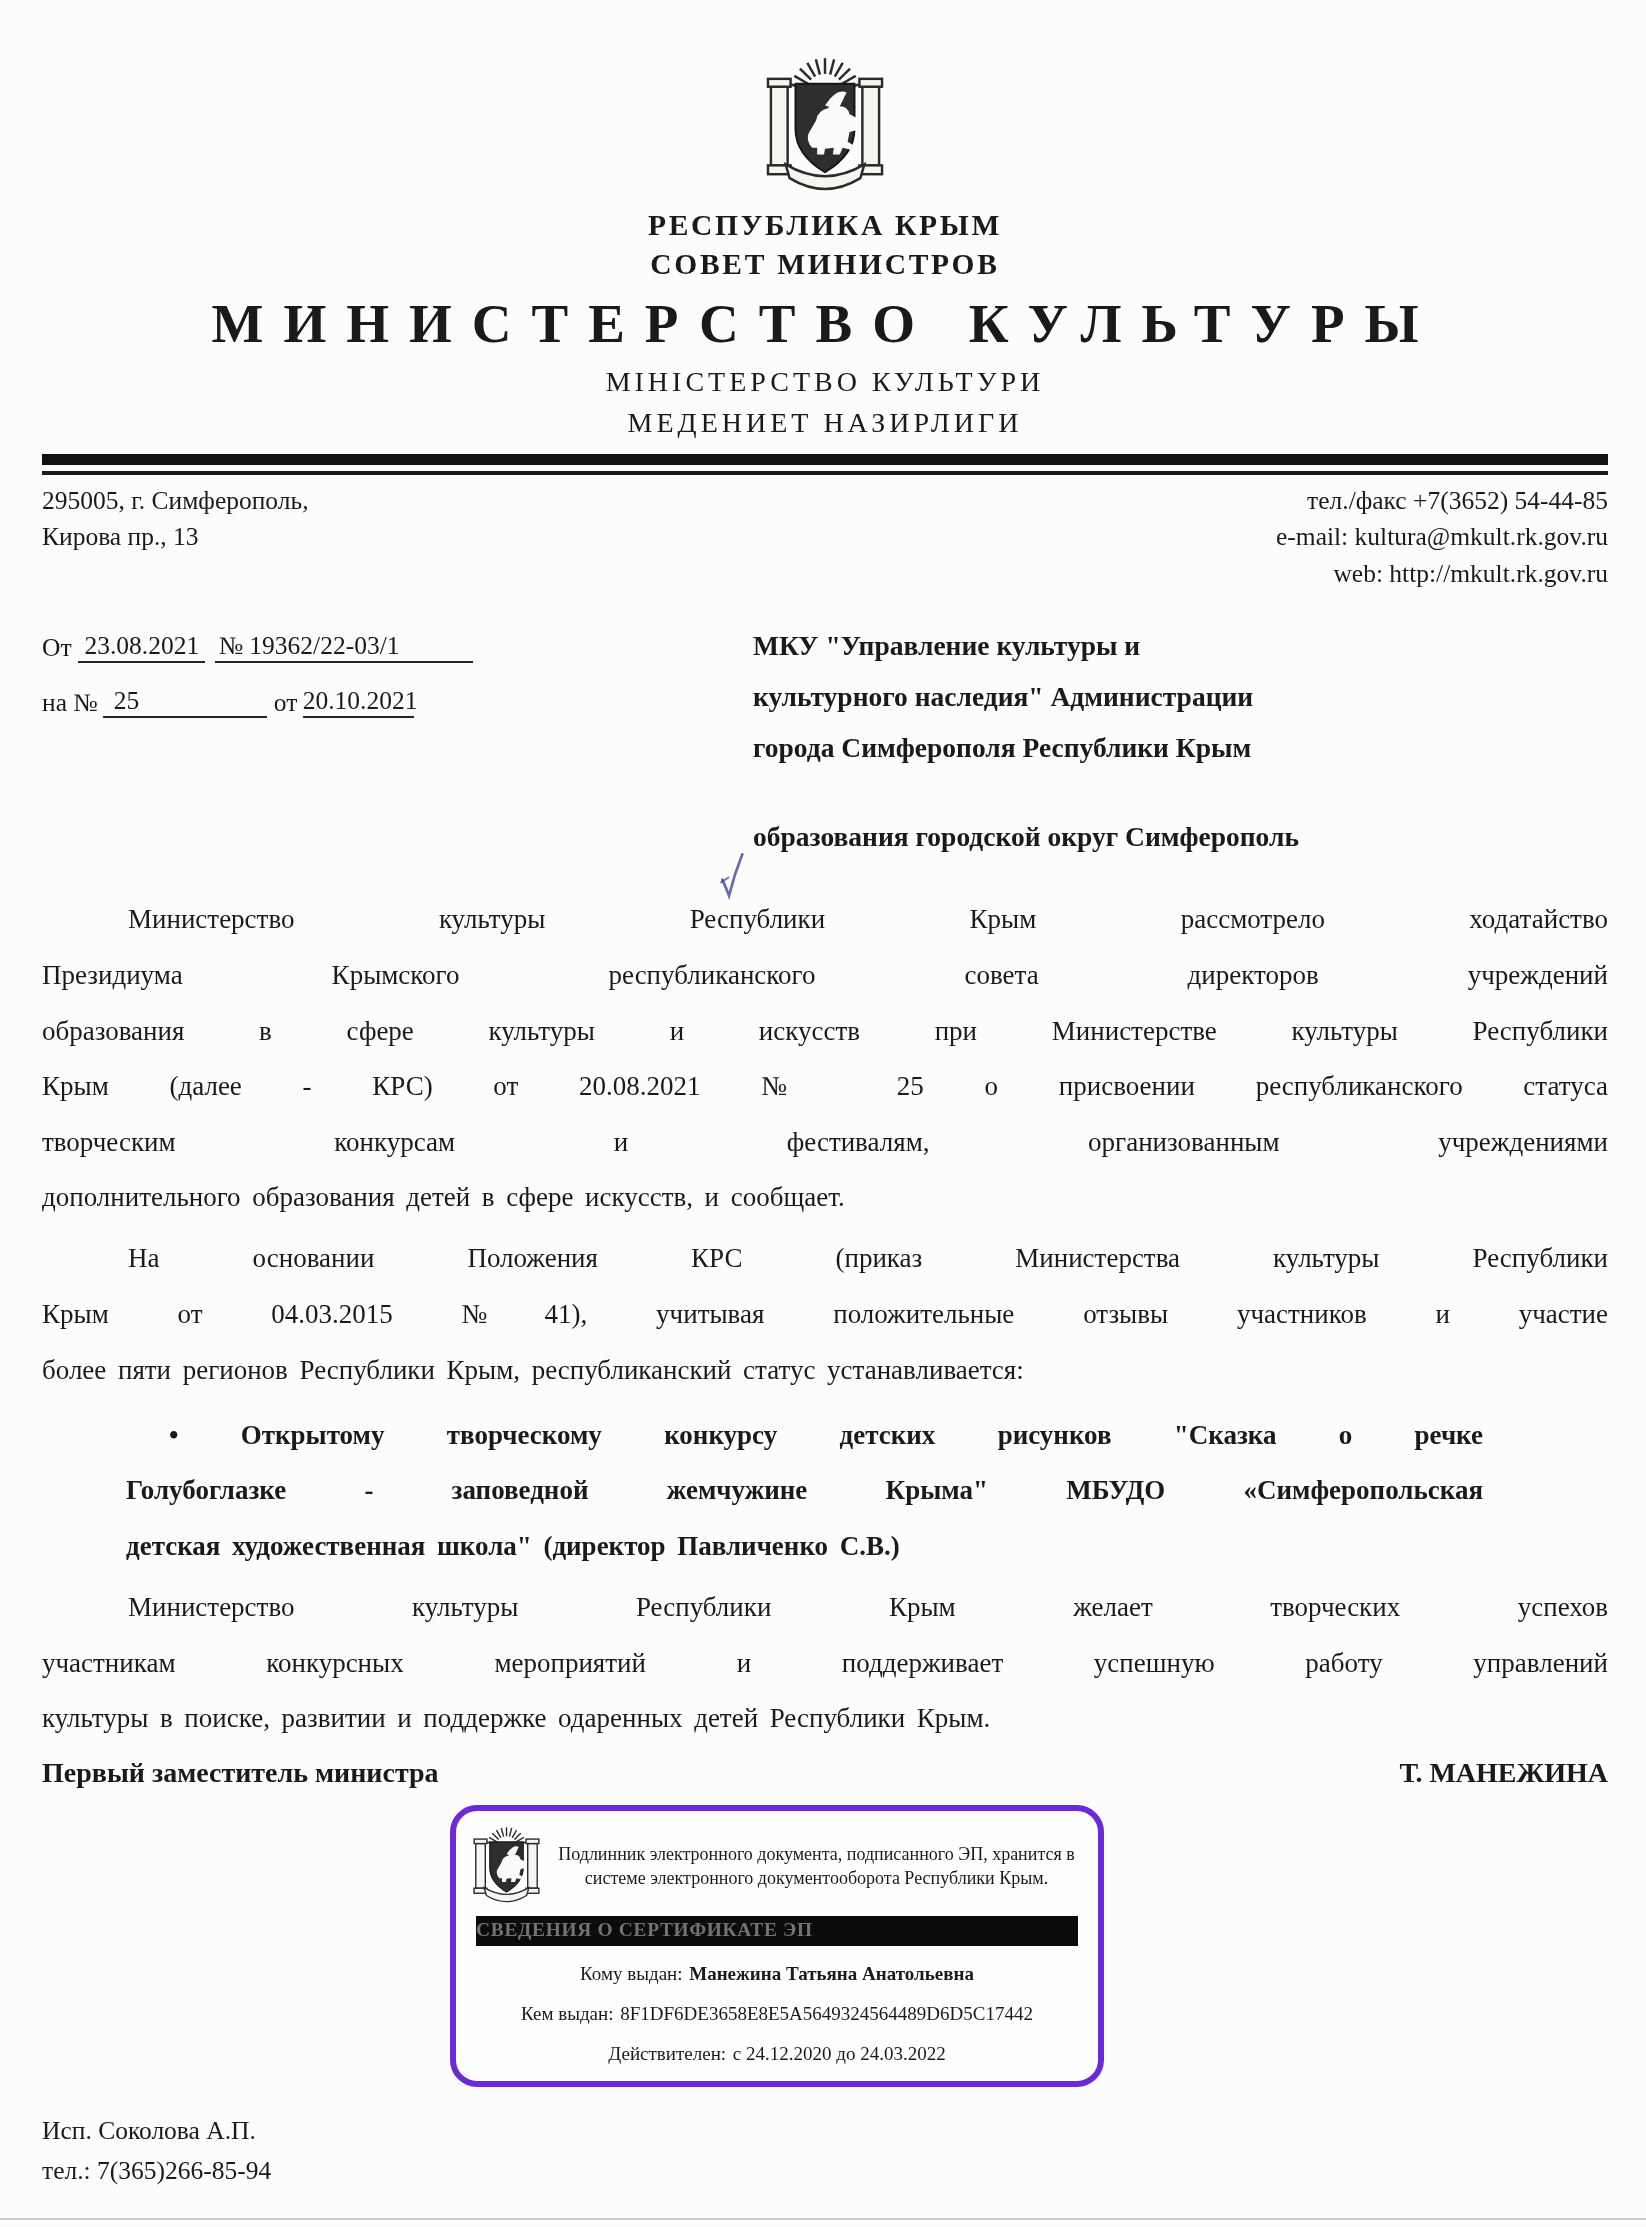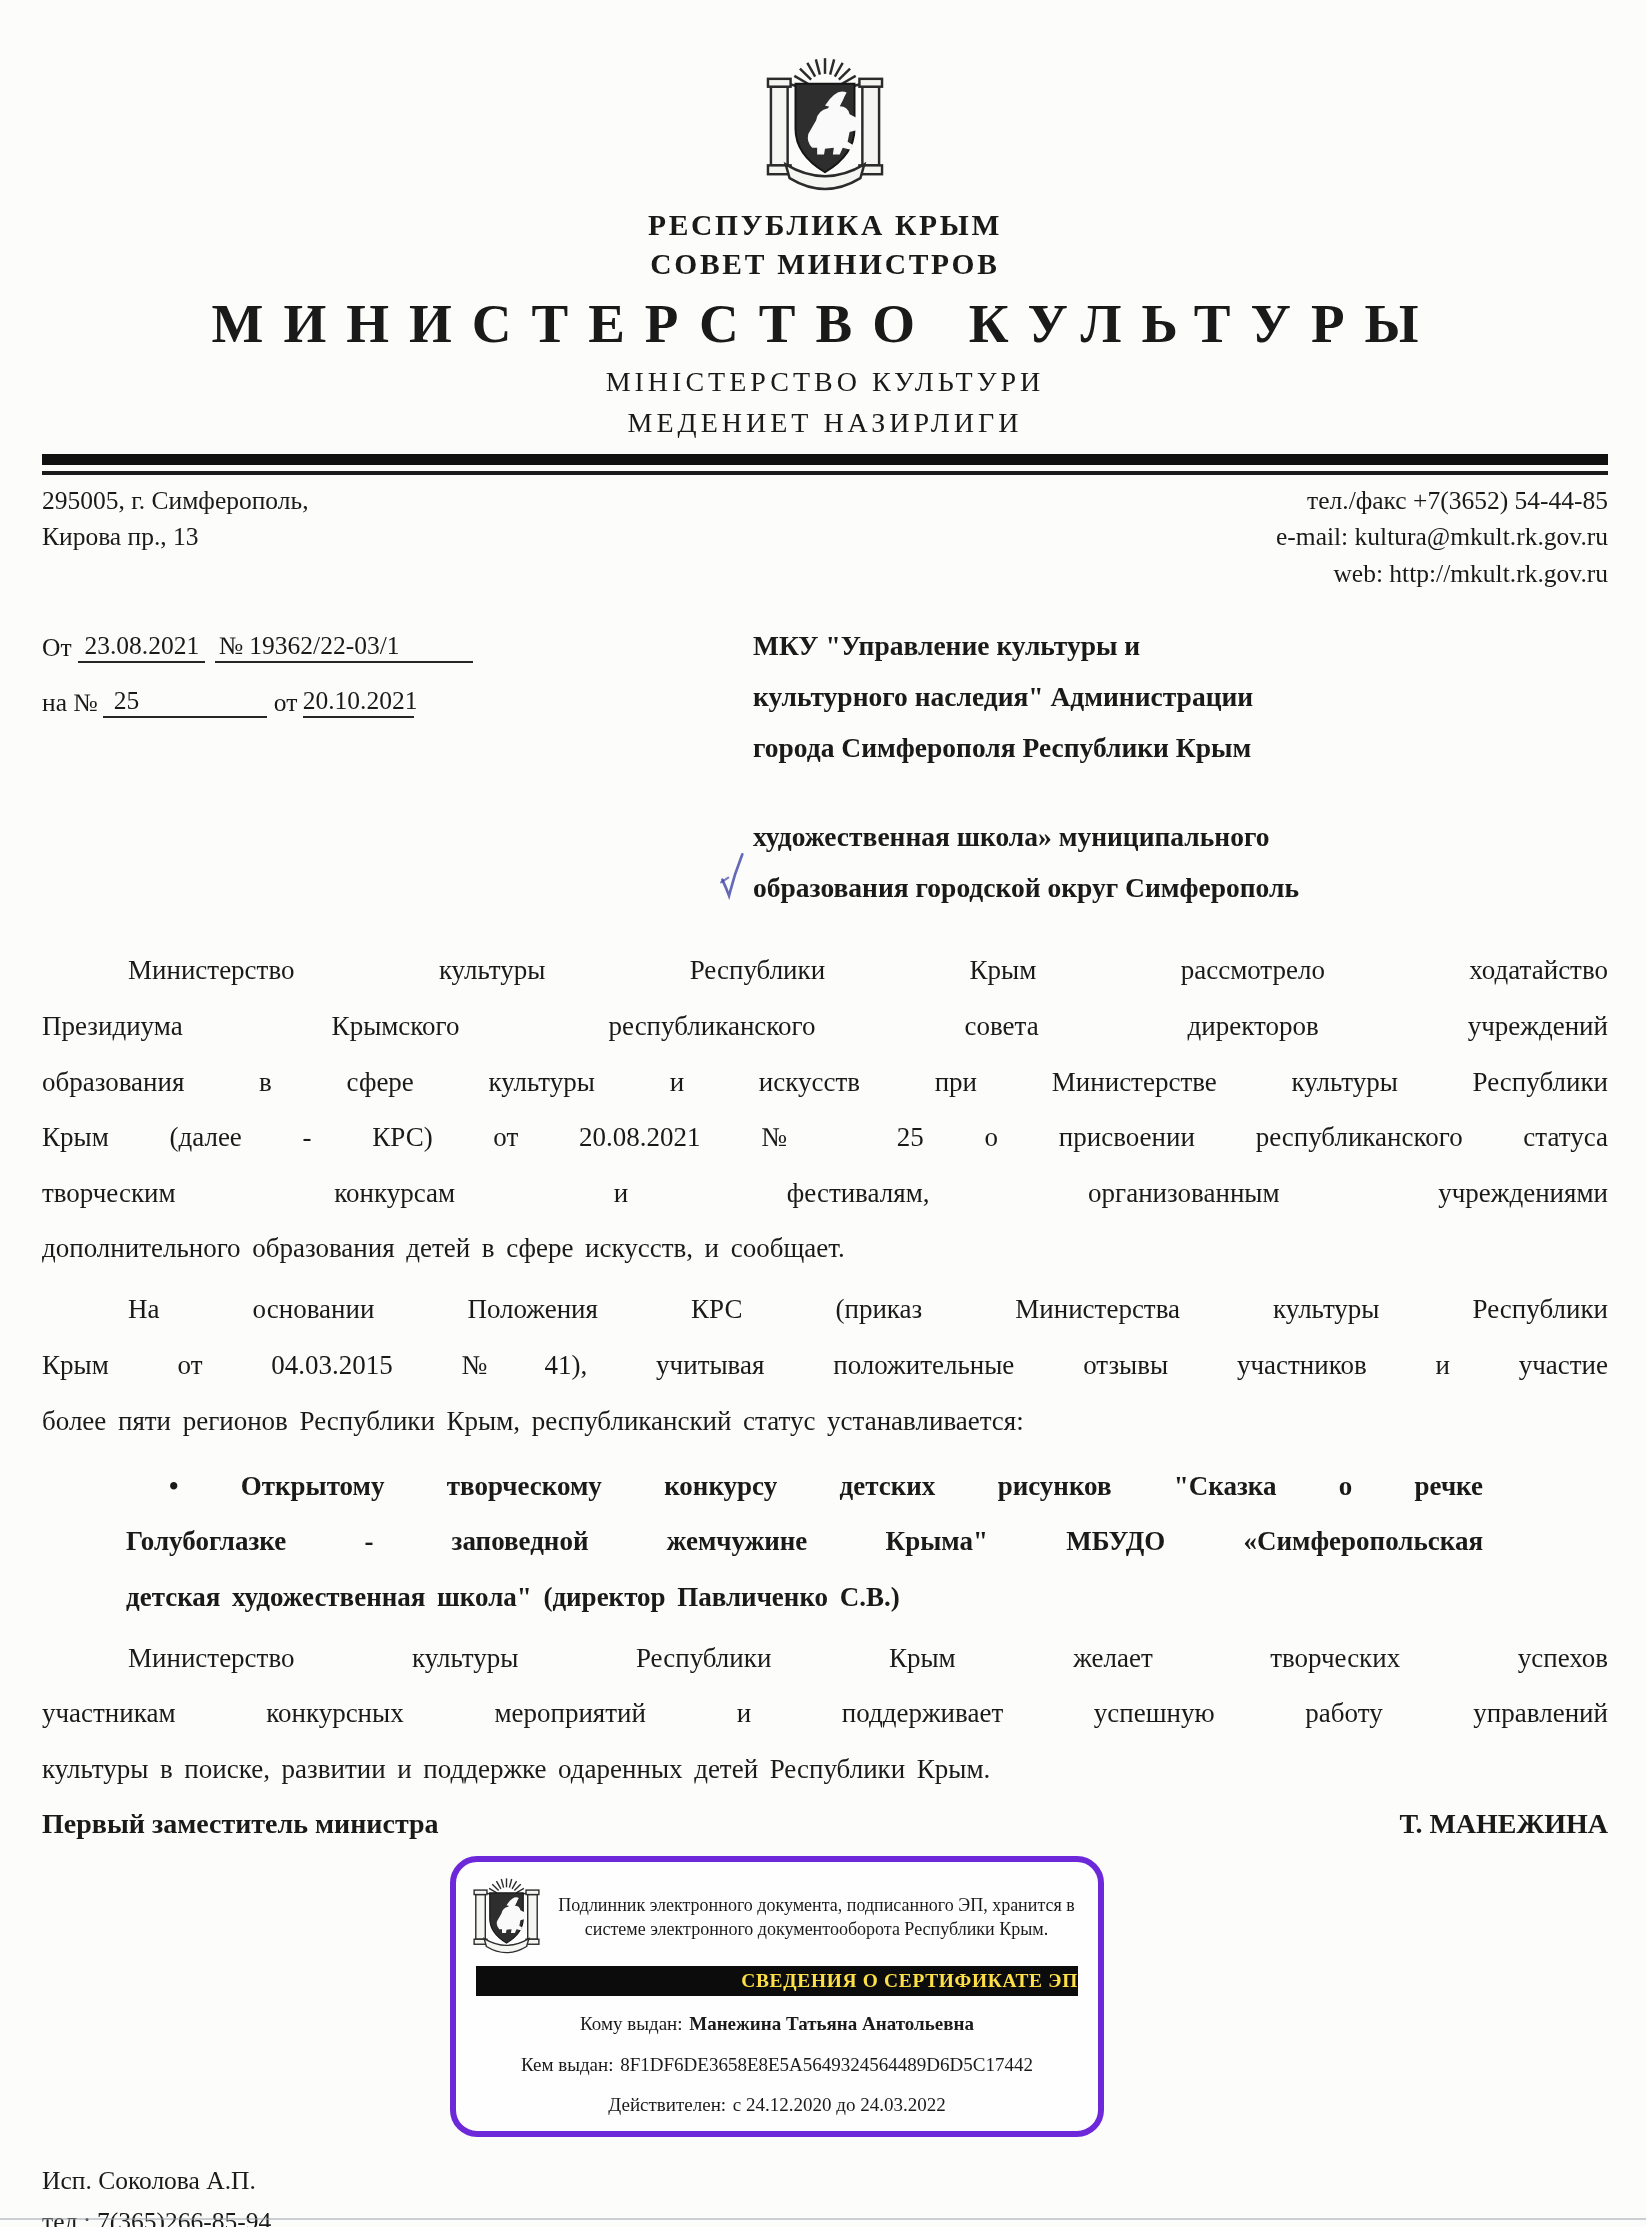--- a/index.html
+++ b/index.html
@@ -45,21 +45,21 @@
   .sig-row{display:flex;justify-content:space-between;align-items:baseline;font-size:28px;font-weight:bold;margin-top:10.7px;}
   
   .stamp{
     width:654px;margin:16px 0 0 408px;
     border:6px solid #6d28d9;border-radius:27px;
     background:#fefefe;box-sizing:border-box;
     padding:13.4px 17.4px 14.7px;
   }
   .stamp-top{display:flex;align-items:center;gap:12px;}
   .stamp-intro{flex:1;text-align:center;font-size:18px;line-height:1.32;}
-  .stamp-bar{background:#0c0c0c;color:#fde047;font-weight:bold;font-size:19.4px;text-align:right;padding:3.4px 0 4.7px;margin:6.7px 2.7px 0;letter-spacing:0.7px;}
+  .stamp-bar{background:#0c0c0c;color:#737373;font-weight:bold;font-size:19.4px;text-align:left;padding:3.4px 0 4.7px;margin:6.7px 2.7px 0;letter-spacing:0.7px;}
   .stamp-lines{text-align:center;font-size:19px;line-height:1.32;margin-top:6.7px;}
   .stamp-lines .lbl{margin-right:6.7px;}
   .stamp-lines div{margin-top:15px;}
   
   .footer{margin-top:24px;font-size:25.5px;line-height:1.58;}
   
   .pen-mark{position:absolute;left:719px;top:846px;}
   .scan-edge{position:absolute;left:0;right:0;bottom:6.7px;height:2px;background:#9aa0a6;opacity:.5;}
   .svg-defs{position:absolute;width:0;height:0;}
 </style>
@@ -140,21 +140,20 @@
         <span class="u" style="width:111px;margin-left:5.4px;">20.10.2021</span>
       </div>
     </div>
     <div class="rec-col">
       <div>
         <div>МКУ "Управление культуры и</div>
         <div>культурного наследия" Администрации</div>
         <div>города Симферополя Республики Крым</div>
       </div>
       <div class="rec-block2">
-        <div>художественная школа» муниципального</div>
         <div>образования городской округ Симферополь</div>
       </div>
     </div>
   </div>
 
   <div class="body-text">
     <div class="para">
       <div class="line indent">Министерство культуры Республики Крым рассмотрело ходатайство</div>
       <div class="line">Президиума Крымского республиканского совета директоров учреждений</div>
       <div class="line">образования в сфере культуры и искусств при Министерстве культуры Республики</div>

